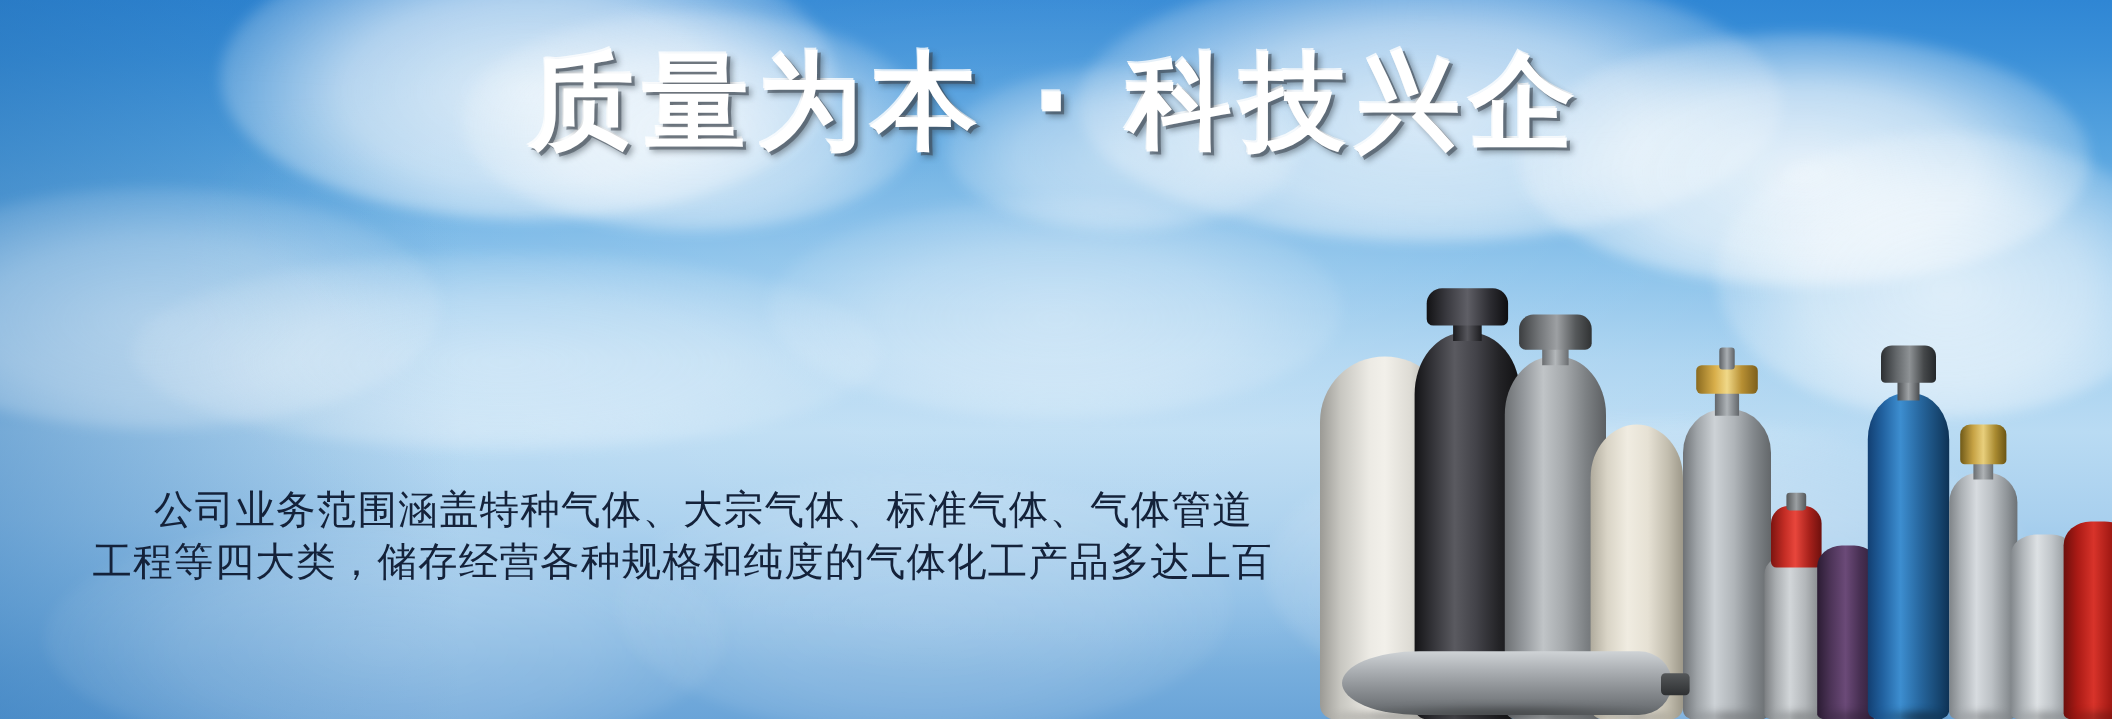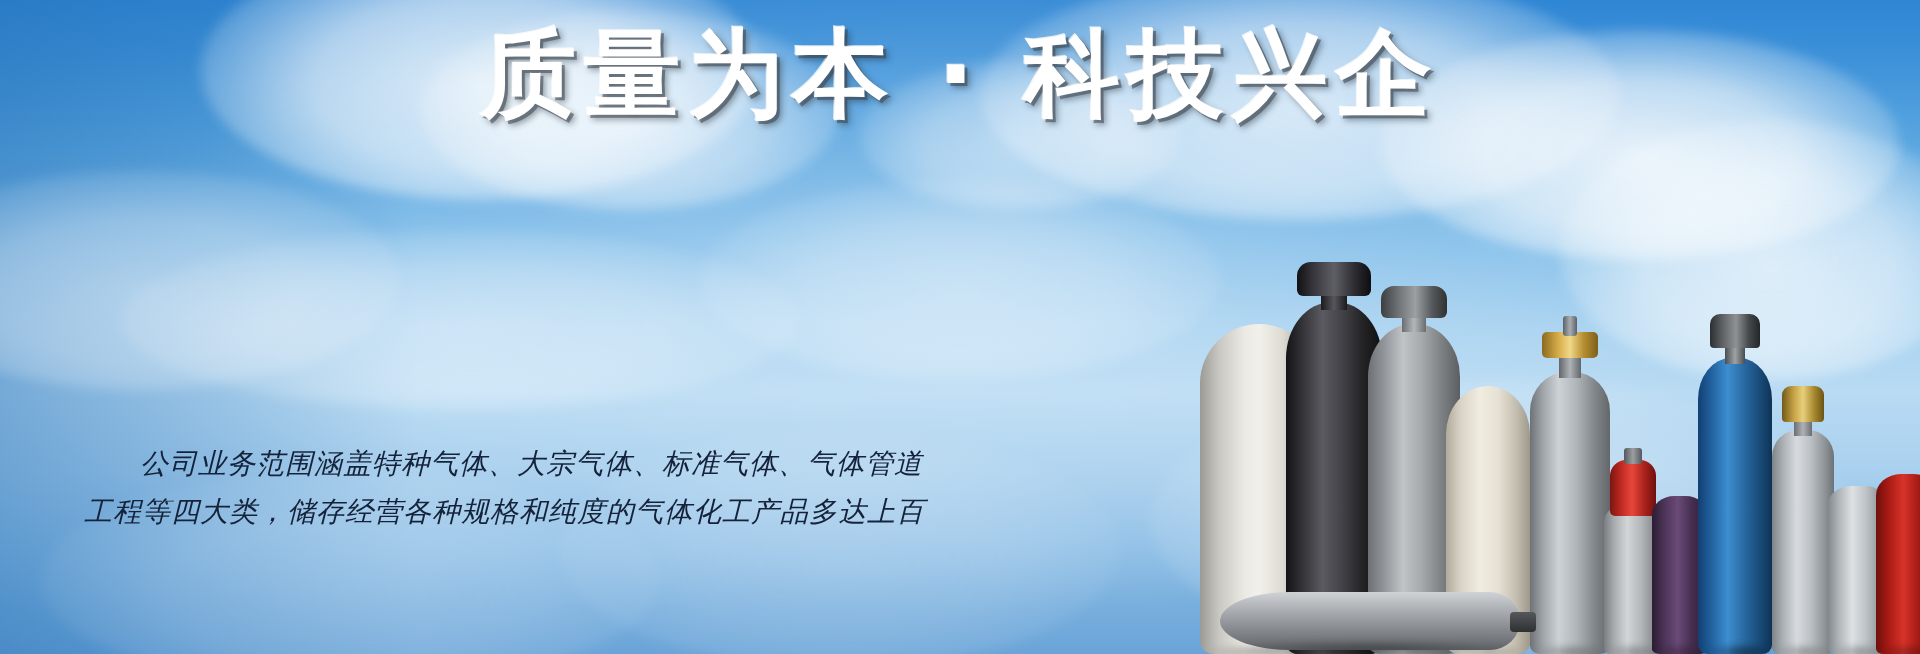--- a/index.html
+++ b/index.html
@@ -77,20 +77,21 @@
     line-height: 1.05;
     color: #ffffff;
     letter-spacing: 8px;
     text-shadow:
        3px 3px 0px rgba(60,70,80,.55),
        5px 5px 6px rgba(40,50,60,.45),
       -1px -1px 0px rgba(255,255,255,.8);
     white-space: nowrap;
     display: inline-block;
     padding: 0 10px;
+    margin-top: 18px;
   }
   .subhead {
     margin-top: 6px;
     font-family: "Liberation Serif", "DejaVu Serif", serif;
     font-size: 38px;
     font-weight: 700;
     color: #16181c;
     letter-spacing: .5px;
     white-space: nowrap;
   }
@@ -117,25 +118,24 @@
     white-space: nowrap;
   }
 
   
   .paragraph {
     position: absolute;
     left: 84px;
     top: 440px;
     width: 800px;
     font-family: "DejaVu Serif", "Liberation Serif", serif;
-    font-size: 28px;
+    font-size: 36px;
     line-height: 48px;
     color: #14223a;
     letter-spacing: 1px;
-    font-style: italic;
   }
   .paragraph .ln { white-space: nowrap; display: block; }
   .paragraph .ln.indent { text-indent: 56px; }
 
   
   .cylinders {
     position: absolute;
     right: 0;
     bottom: 0;
     width: 720px;

